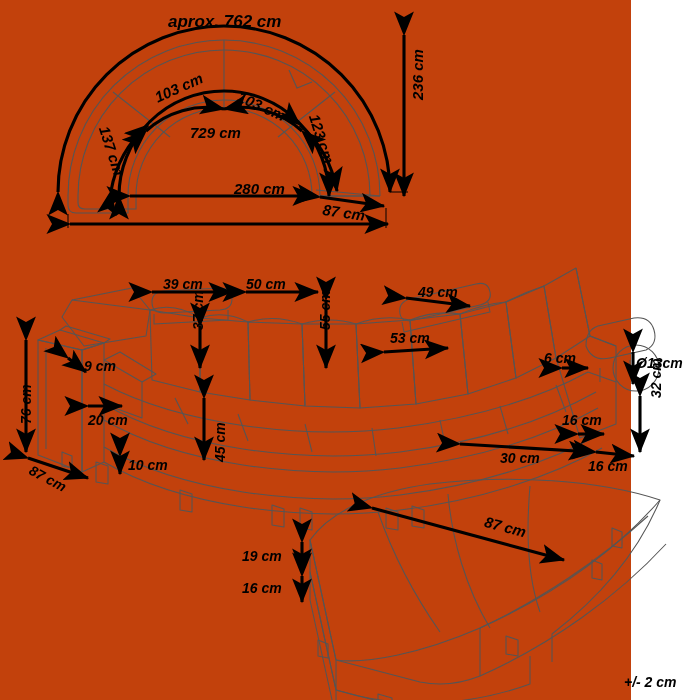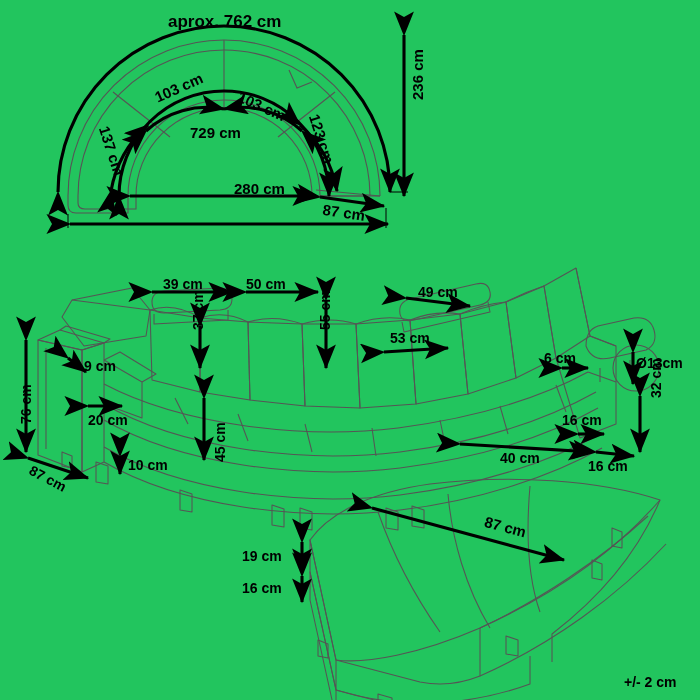--- a/index.html
+++ b/index.html
@@ -1,18 +1,18 @@
 <!DOCTYPE html>
 <html><head>
 <meta charset="utf-8">
 <style>
   html,body{margin:0;padding:0;background:#ffffff;}
   body{width:700px;height:700px;overflow:hidden;
        font-family:"Liberation Sans","DejaVu Sans",sans-serif;}
-  #stage{position:relative;width:700px;height:700px;background:#22c55e;}
+  #stage{position:relative;width:631px;height:700px;background:#c2410c;font-style:italic;}
   svg.layer{position:absolute;left:0;top:0;width:700px;height:700px;}
   .lbl{position:absolute;font-weight:bold;color:#000;white-space:nowrap;
        font-family:"Liberation Sans","DejaVu Sans",sans-serif;}
   .f17{font-size:17px;} .f15{font-size:15px;} .f14{font-size:14px;}
 </style>
 </head>
 <body>
 
 <div id="stage">
 
@@ -278,21 +278,21 @@
   <div class="lbl f14" style="left:390px;top:330px;">53 cm</div>
 
   <div class="lbl f14" style="left:544px;top:350px;">6 cm</div>
 
   <div class="lbl f14" style="left:636px;top:355px;">Ø13cm</div>
 
   <div class="lbl f14" style="left:562px;top:412px;">16 cm</div>
 
   <div class="lbl f14" style="left:648px;top:398px;transform:rotate(-90deg);transform-origin:left top;">32 cm</div>
 
-  <div class="lbl f14" style="left:500px;top:450px;">40 cm</div>
+  <div class="lbl f14" style="left:500px;top:450px;">30 cm</div>
 
   <div class="lbl f14" style="left:588px;top:458px;">16 cm</div>
 
   <div class="lbl f14" style="left:18px;top:424px;transform:rotate(-90deg);transform-origin:left top;">76 cm</div>
 
   <div class="lbl f14" style="left:84px;top:358px;">9 cm</div>
 
   <div class="lbl f14" style="left:88px;top:412px;">20 cm</div>
 
   <div class="lbl f14" style="left:34px;top:462px;transform:rotate(28deg);transform-origin:left top;">87 cm</div>

